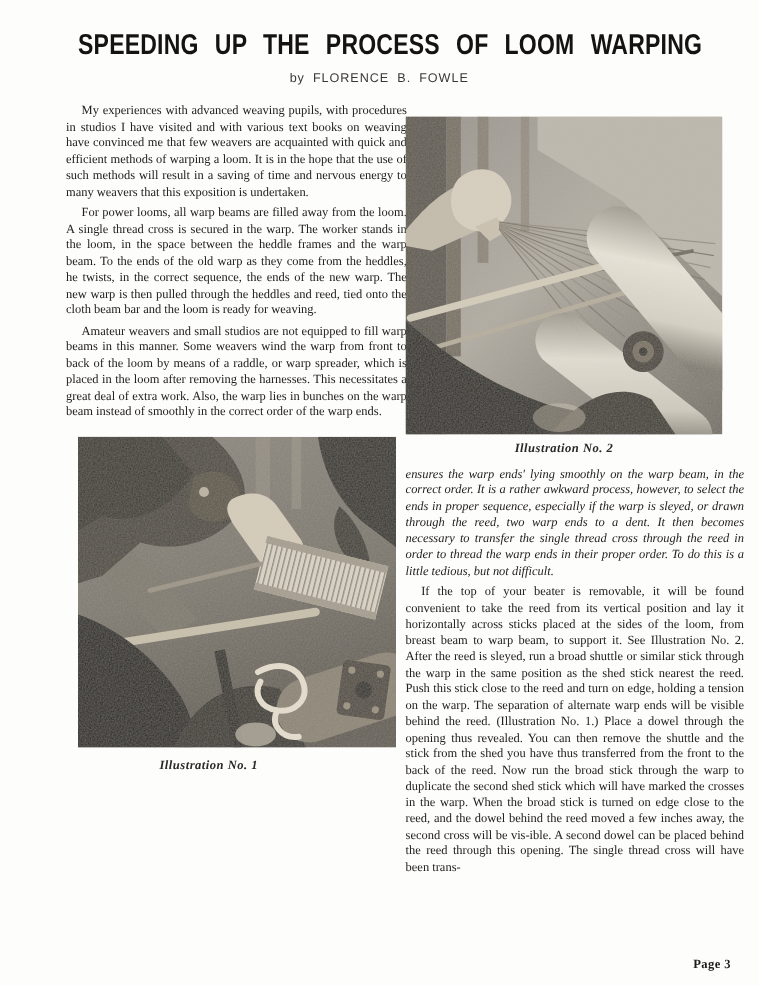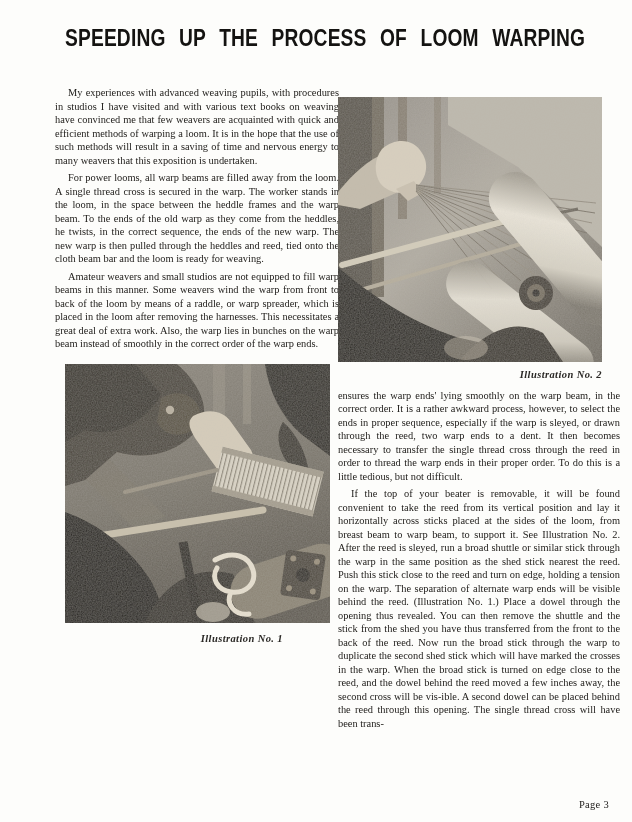--- a/index.html
+++ b/index.html
@@ -31,55 +31,56 @@
     margin-top:7px;
     font-family:"Liberation Sans", sans-serif;
     font-size:10.5px;
     letter-spacing:0.8px;
     word-spacing:3px;
     color:#3a3835;
   }
   
   .col{position:absolute;font-size:10.4px;line-height:13.5px;text-align:justify;text-justify:inter-word;}
   .col p{margin:0 0 4px 0;text-indent:13px;}
-  .col p.no-indent{text-indent:0;}
+  .col p.no-indent{text-indent:0;font-style:italic;}
   .col-left{left:55px;top:86px;width:284px;}
   .col-right{left:338px;top:97px;width:282px;}
   
   figure{margin:0;padding:0;}
   .fig1{width:218px;margin:13px 0 16px 10px;}
   .fig2{width:264px;margin:0 0 0 0;}
   .photo{display:block;}
   figcaption{
-    text-align:right;
+    text-align:center;
     font-style:italic;
     font-weight:700;
     font-size:10.5px;
     letter-spacing:0.4px;
     color:#2b2926;
   }
   .fig1 figcaption{margin-top:9px;}
   .fig2 figcaption{margin:6px 0 7px 0;}
   
   .footer{position:absolute;right:23px;bottom:10px;}
   .page-number{
     font-family:"Liberation Serif", serif;
-    font-weight:400;
+    font-weight:700;
     font-size:10.5px;
     letter-spacing:0.3px;
     color:#1d1b19;
   }
 </style>
 </head>
 <body>
 
 <div class="page">
 
   <div class="header">
     <h1 class="title">SPEEDING UP THE PROCESS OF LOOM WARPING</h1>
+    <div class="byline">by FLORENCE B. FOWLE</div>
   </div>
 
   <div class="col col-left">
     <p>My experiences with advanced weaving pupils, with procedures in studios I have visited and with various text books on weaving have convinced me that few weavers are acquainted with quick and efficient methods of warping a loom. It is in the hope that the use of such methods will result in a saving of time and nervous energy to many weavers that this exposition is undertaken.</p>
     <p>For power looms, all warp beams are filled away from the loom. A single thread cross is secured in the warp. The worker stands in the loom, in the space between the heddle frames and the warp beam. To the ends of the old warp as they come from the heddles, he twists, in the correct sequence, the ends of the new warp. The new warp is then pulled through the heddles and reed, tied onto the cloth beam bar and the loom is ready for weaving.</p>
     <p>Amateur weavers and small studios are not equipped to fill warp beams in this manner. Some weavers wind the warp from front to back of the loom by means of a raddle, or warp spreader, which is placed in the loom after removing the harnesses. This necessitates a great deal of extra work. Also, the warp lies in bunches on the warp beam instead of smoothly in the correct order of the warp ends.</p>
 
     <figure class="fig1">
       <svg class="photo" width="265" height="259" viewBox="0 0 265 259">
         <defs>

